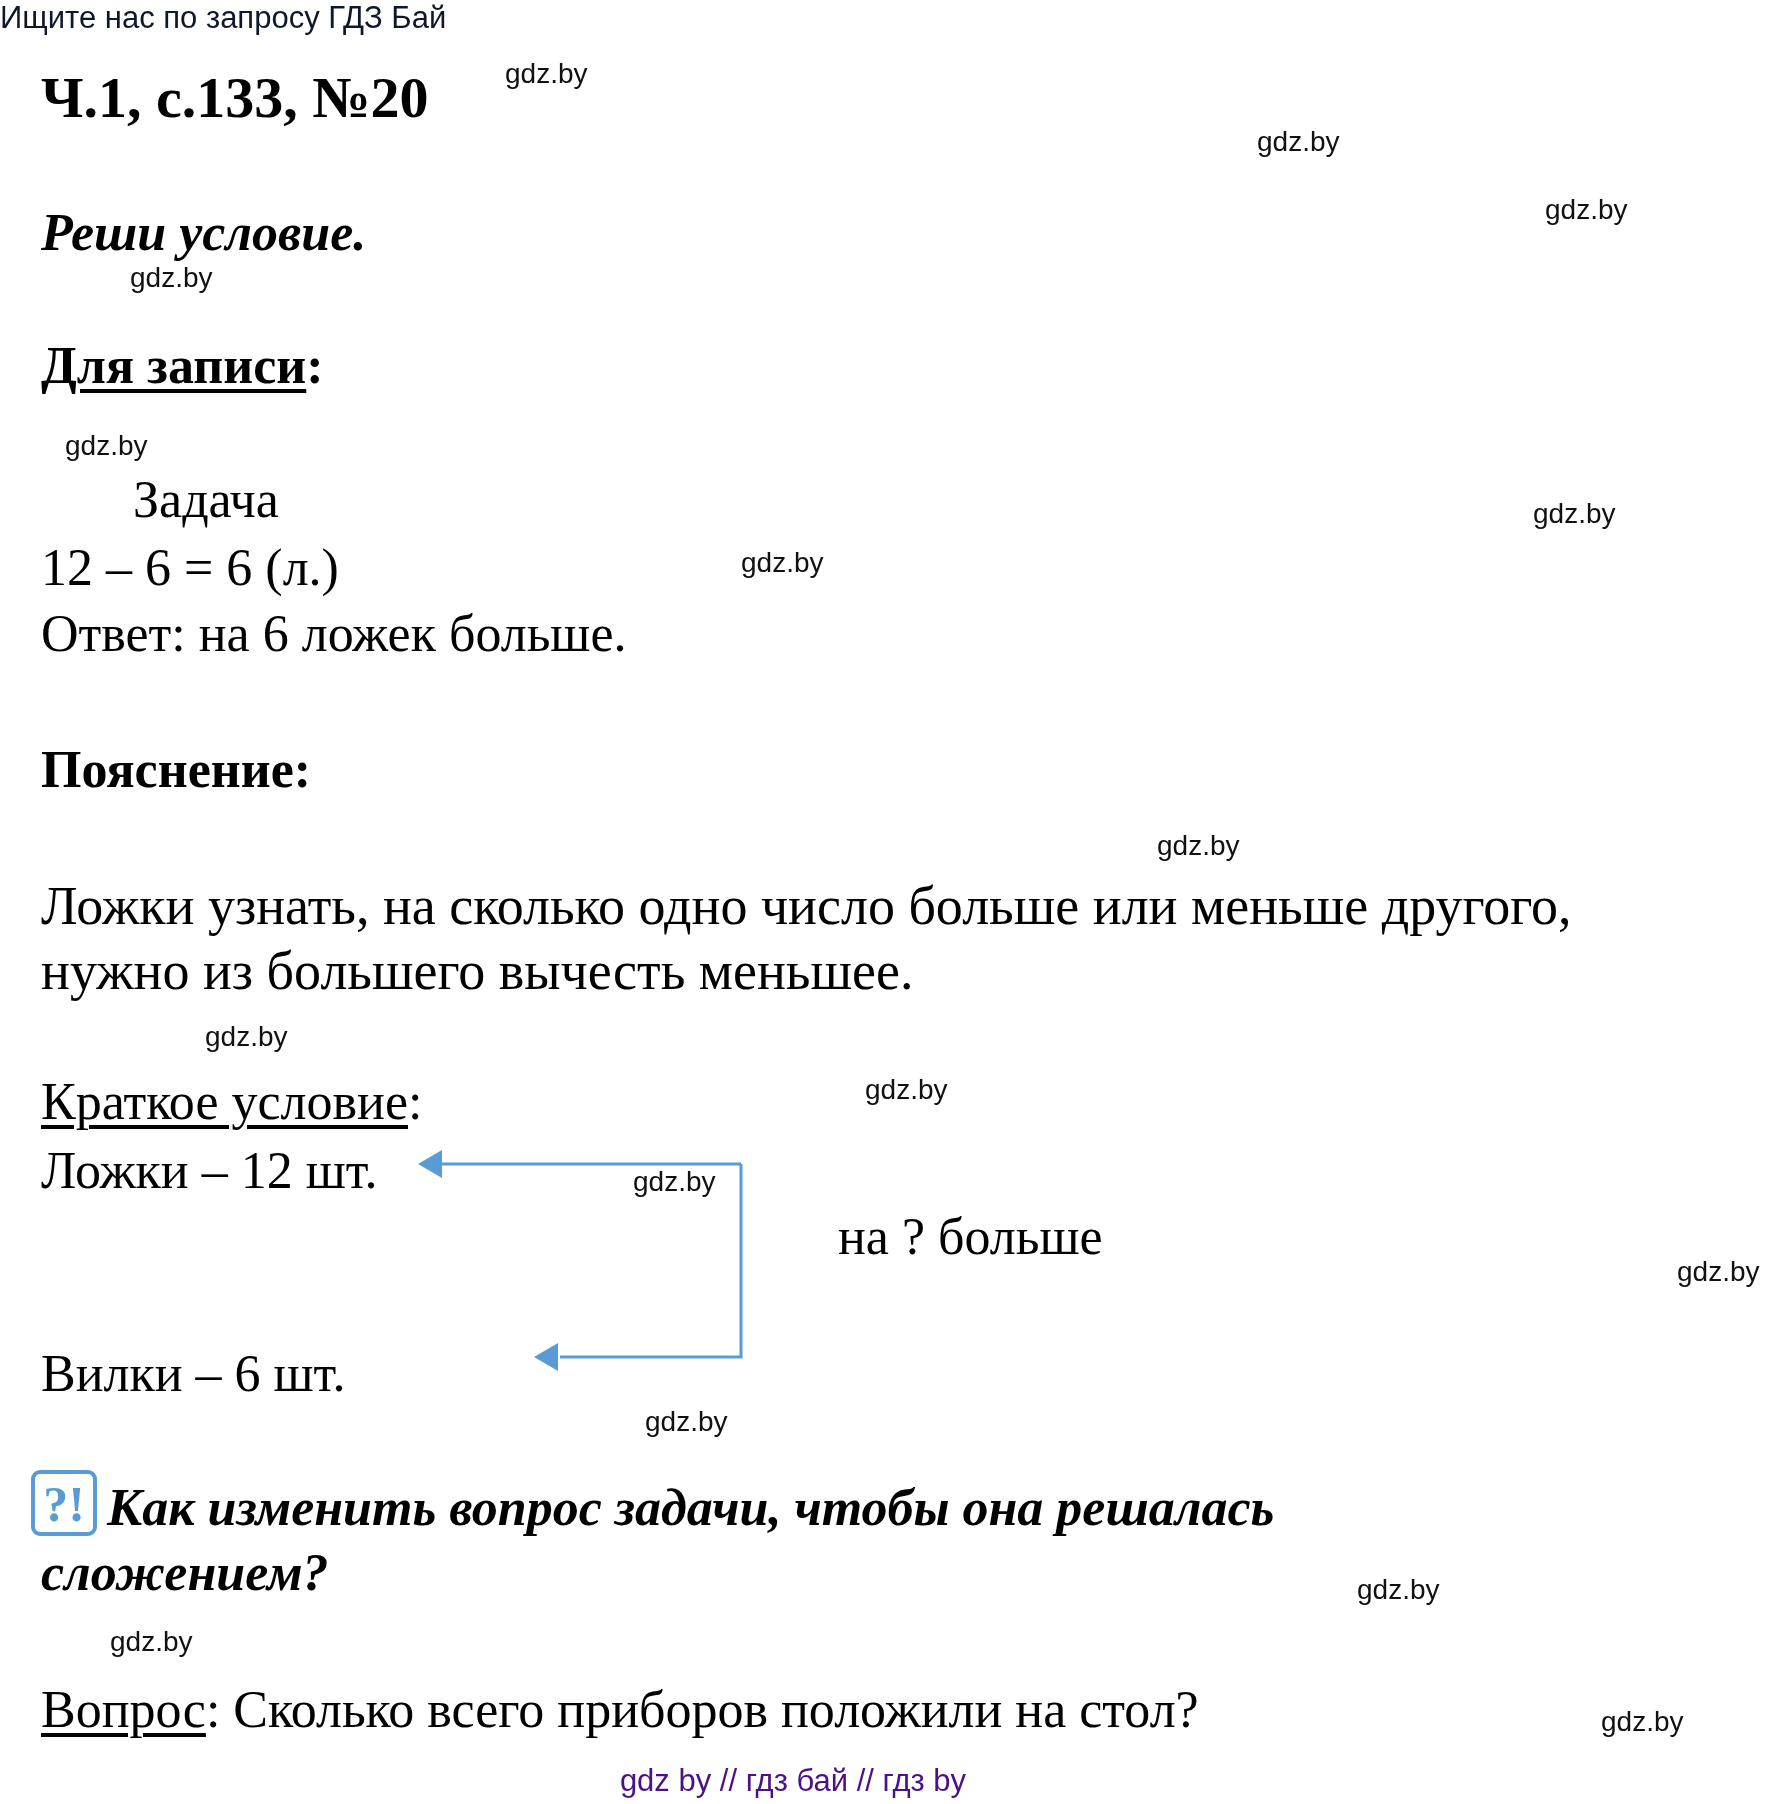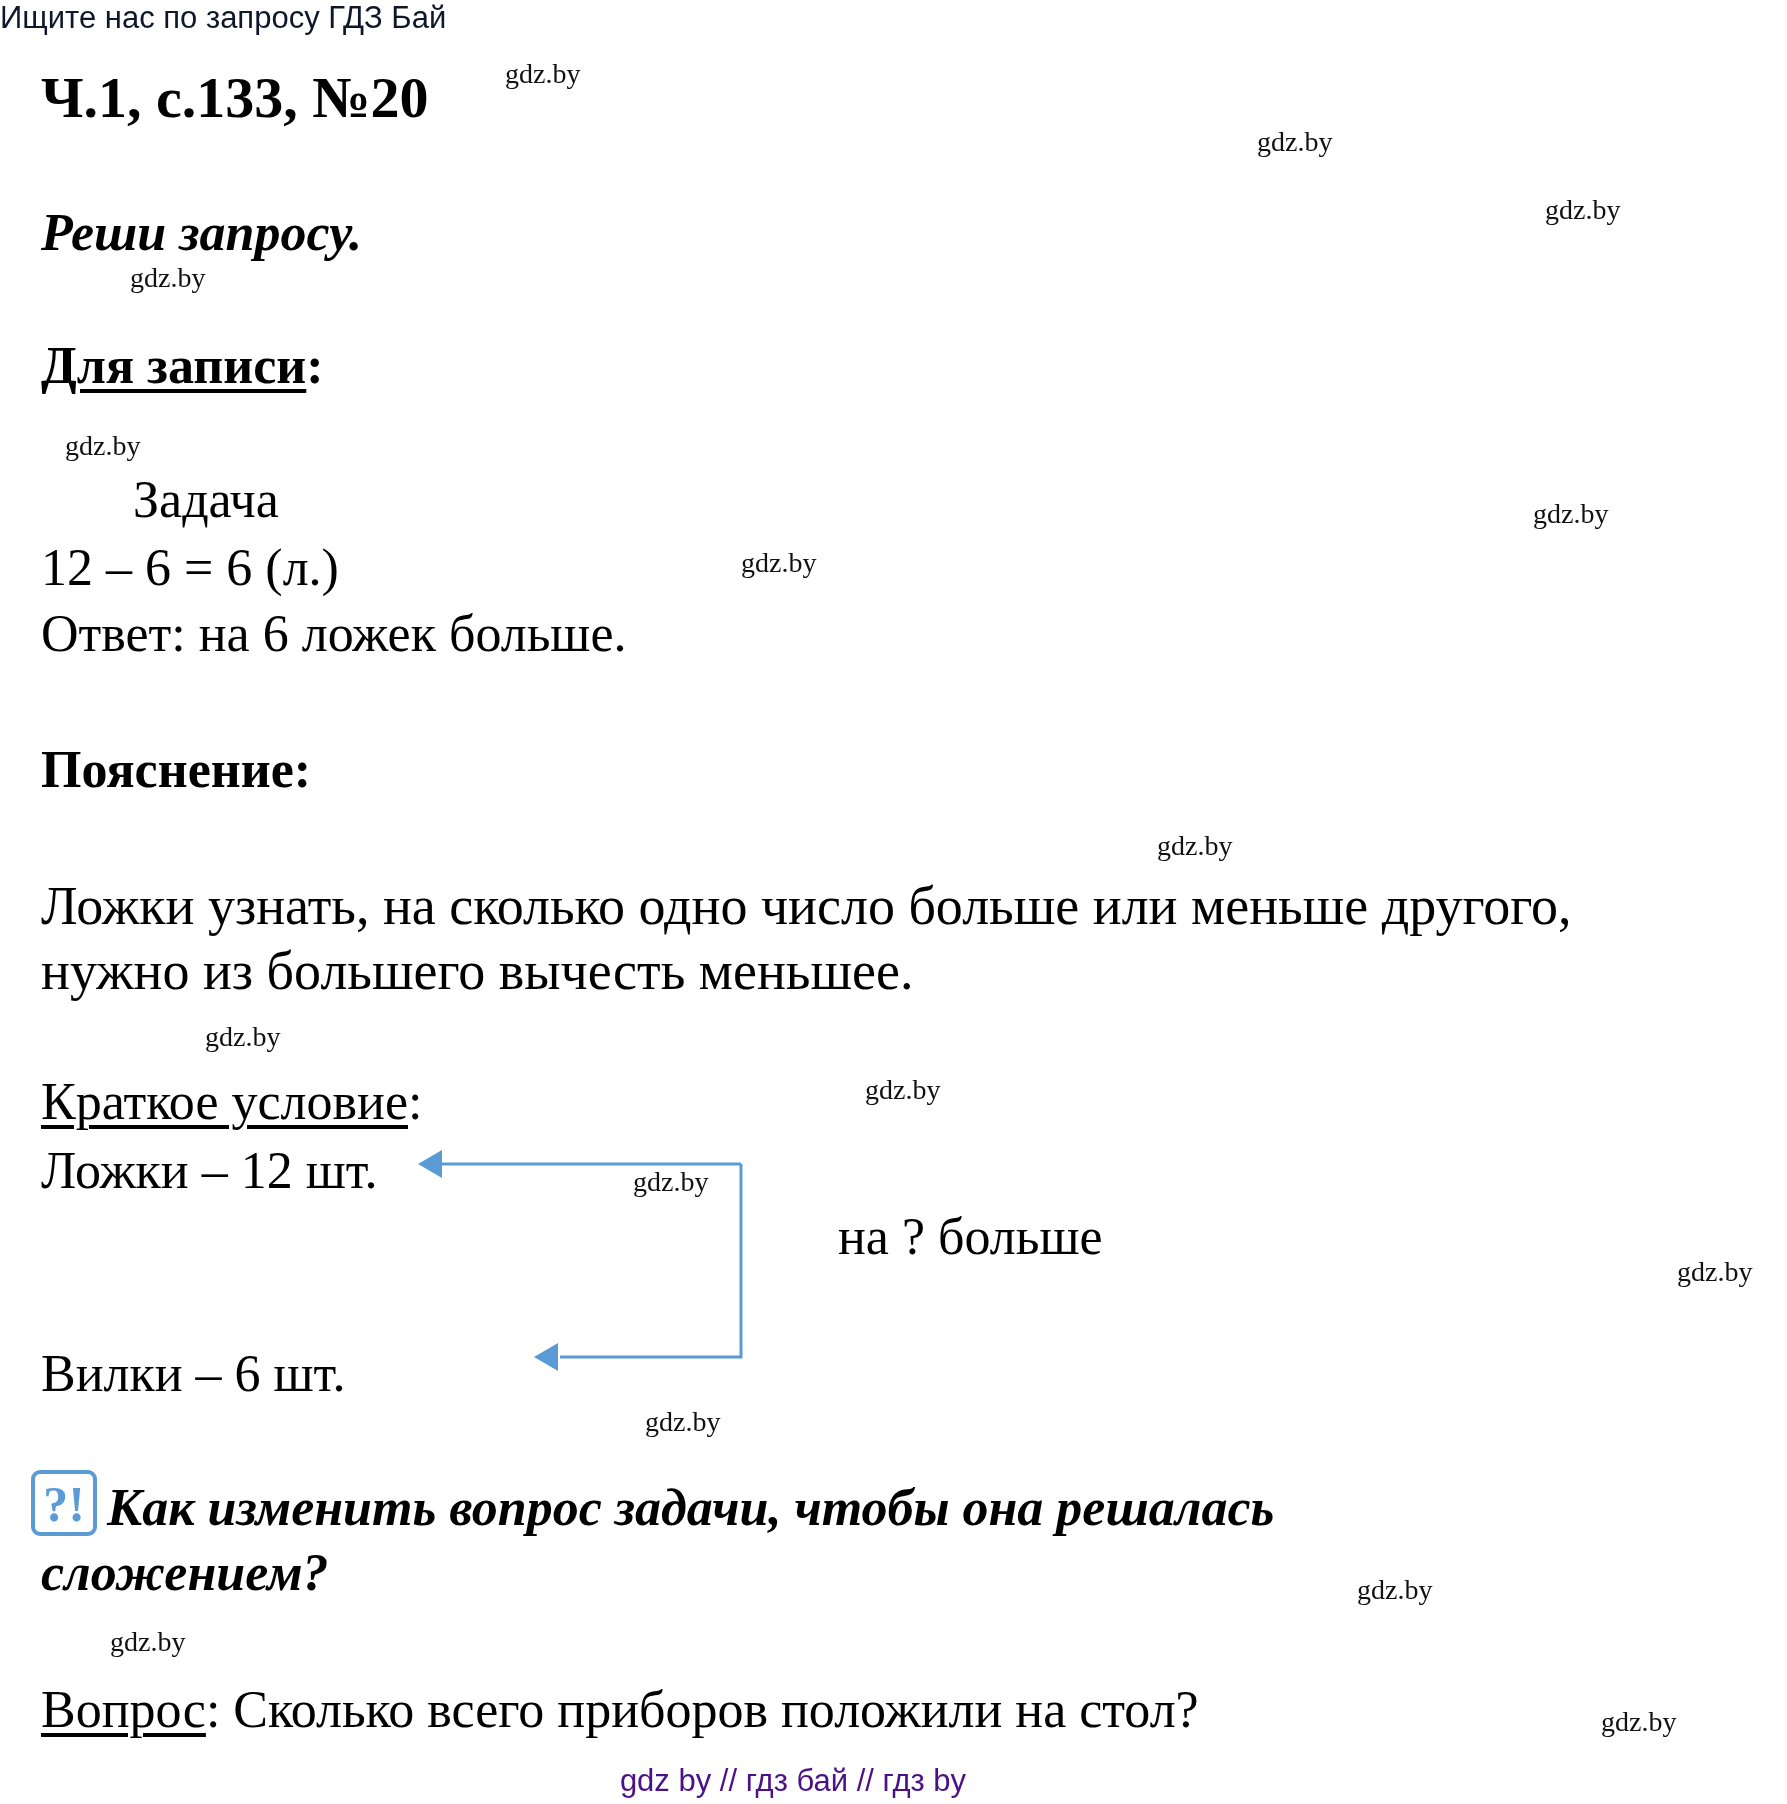--- a/index.html
+++ b/index.html
@@ -1,37 +1,37 @@
 <!DOCTYPE html>
 <html><head>
 <meta charset="utf-8">
 <style>
   html, body { margin:0; padding:0; background:#ffffff; }
   body { width:1787px; height:1804px; position:relative; overflow:hidden; font-family:"Liberation Serif", serif; color:#000; }
   .abs { position:absolute; white-space:nowrap; }
-  .wm { position:absolute; font-family:Liberation Serif, serif; font-size:28px; color:#111; white-space:nowrap; }
+  .wm { position:absolute; font-family:Liberation Sans, sans-serif; font-size:28px; color:#111; white-space:nowrap; }
   .top-banner { position:absolute; top:0; left:0; width:1599px; font-family:"Liberation Sans", sans-serif; font-size:31px; color:#0f172a; }
   .footer { position:absolute; top:1763px; left:0; width:1586px; text-align:center; font-family:"Liberation Sans", sans-serif; font-size:31px; color:#4a1286; }
   .h-title { font-size:58px; font-weight:bold; }
   .h-italic { font-size:52px; font-weight:bold; font-style:italic; }
   .h-bold { font-size:52px; font-weight:bold; }
   .u { text-decoration:underline; text-decoration-thickness:4px; text-underline-offset:6px; }
   .body-text { font-size:52px; }
   .body-text-lg { font-size:54px; }
   .qbox { position:absolute; left:31px; top:1470px; width:66px; height:66px; border:4px solid #5b9bd5; border-radius:9px; box-sizing:border-box; color:#5b9bd5; font-size:50px; font-weight:bold; text-align:center; line-height:60px; font-family:"Liberation Serif", serif; }
   svg.arrows { position:absolute; left:0; top:0; }
 </style>
 </head>
 <body>
 
 <div class="top-banner">Ищите нас по запросу ГДЗ Бай</div>
 
 <div class="abs h-title" style="left:41px; top:64px;">Ч.1, с.133, №20</div>
 
-<div class="abs h-italic" style="left:41px; top:203px;">Реши запросу.</div>
+<div class="abs h-italic" style="left:41px; top:203px;">Реши условие.</div>
 
 <div class="abs h-bold" style="left:41px; top:336px;">
   <span class="u">Для записи</span><span>:</span>
 </div>
 
 <div class="abs body-text" style="left:133px; top:470px;">Задача</div>
 <div class="abs body-text" style="left:41px; top:538px;">12 – 6 = 6 (л.)</div>
 <div class="abs body-text" style="left:41px; top:604px;">Ответ: на 6 ложек больше.</div>
 
 <div class="abs h-bold" style="left:41px; top:740px;">Пояснение:</div>

